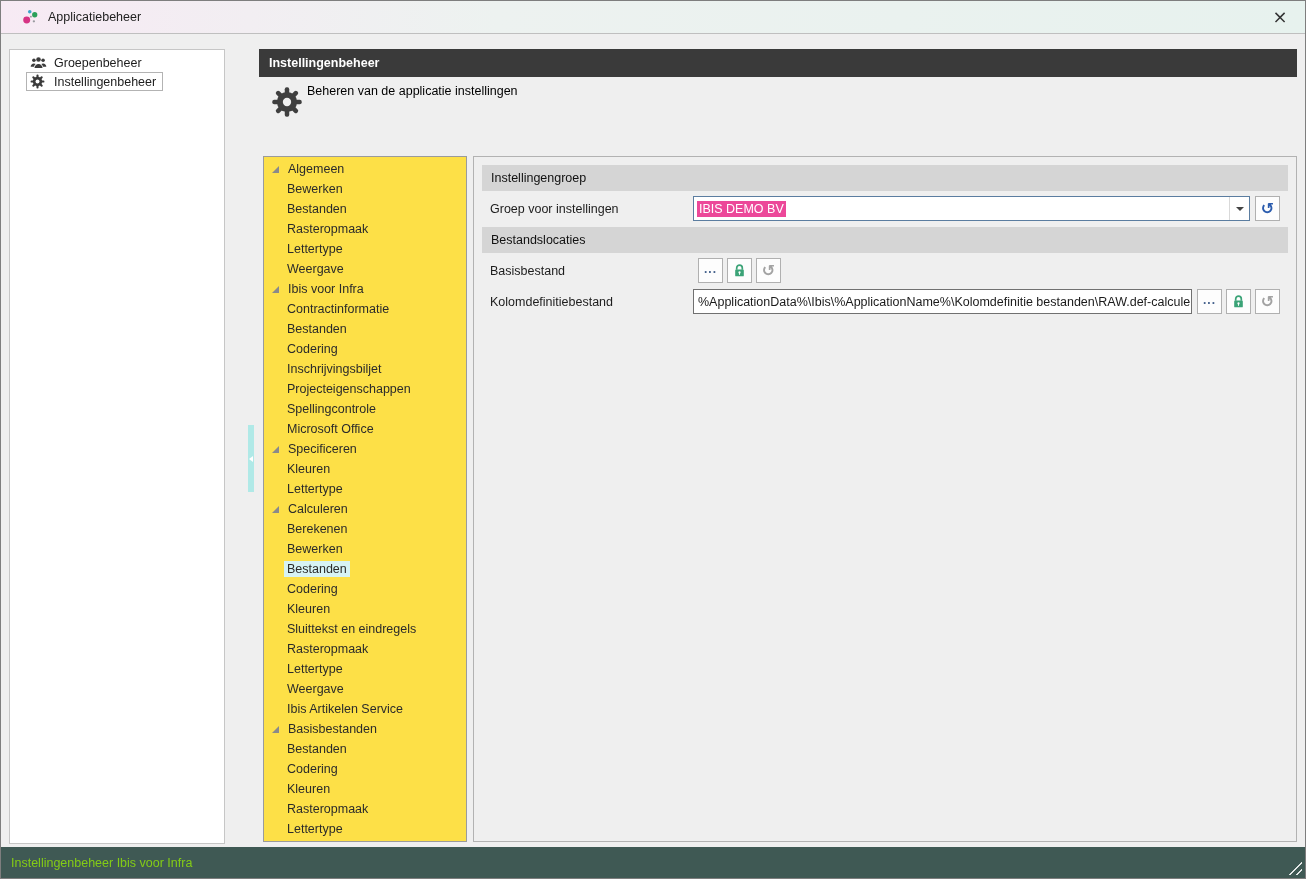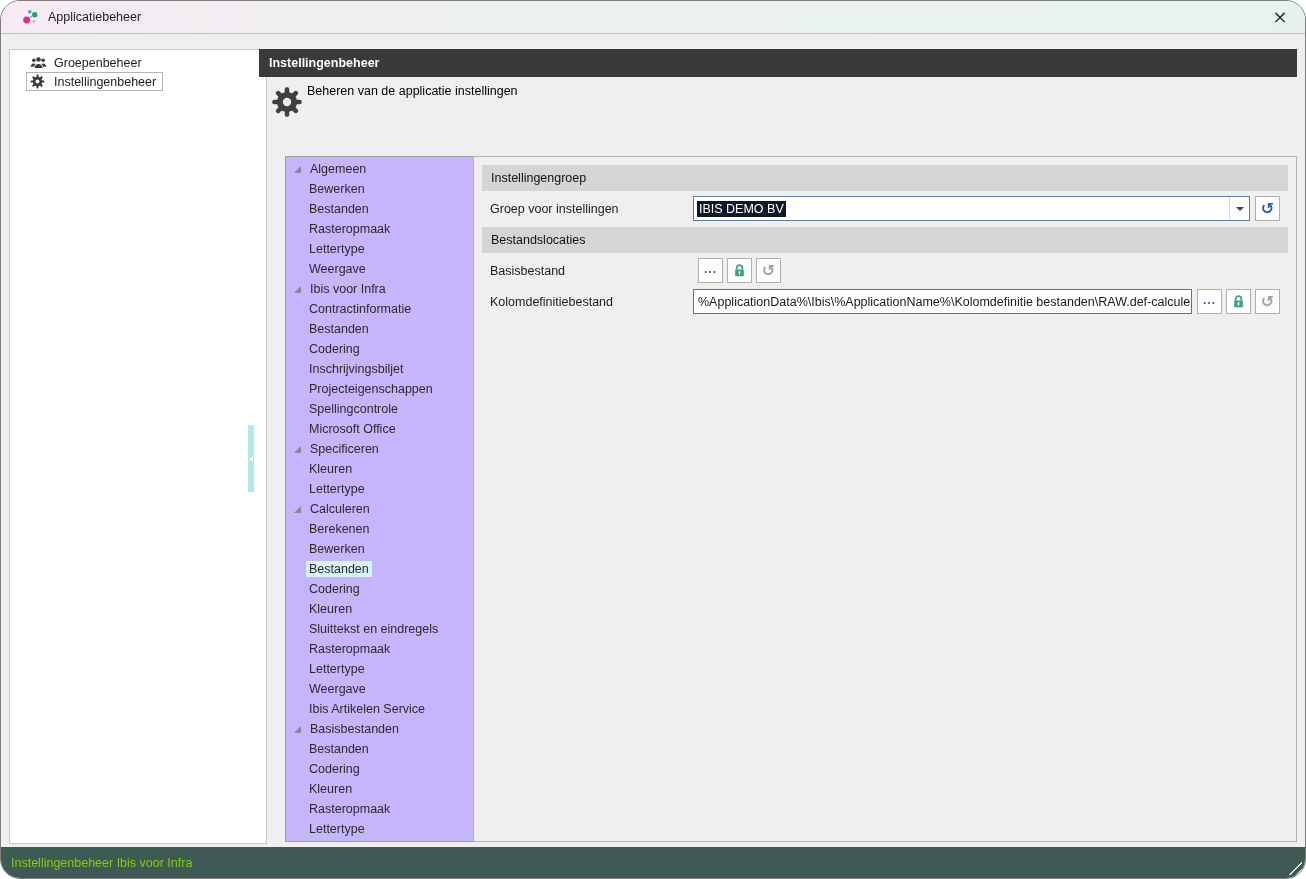--- a/index.html
+++ b/index.html
@@ -1,38 +1,38 @@
 <!DOCTYPE html>
 <html><head>
 <meta charset="utf-8">
 <style>
   html,body { margin:0; padding:0; background:#ffffff; }
   * { box-sizing:border-box; }
   .window {
     position:relative; width:1306px; height:879px;
     font-family:"Liberation Sans", sans-serif;
-    background:#efefef; border:1px solid #7e7e7e; border-radius:20px;
+    background:#efefef; border:1px solid #7e7e7e; border-radius:0;
     overflow:hidden; color:#1a1a1a;
   }
   
   .titlebar {
     height:33px; display:flex; align-items:center;
     padding:0 14px 0 20px;
     background:linear-gradient(90deg,#f7eaf4 0%, #edf2f0 38%, #e7f2ee 100%);
     border-bottom:1px solid #bfbfbf;
   }
   .app-icon { width:19px; height:19px; flex:0 0 auto; }
   .title-text { margin-left:8px; font-size:12.5px; color:#222; }
   .close-btn {
     margin-left:auto; font-size:18px; line-height:18px; color:#333;
     width:22px; text-align:center; cursor:default; font-family:"DejaVu Sans", sans-serif;
   }
   
   .sidebar {
-    position:absolute; left:8px; top:48px; width:258px; bottom:34px;
+    position:absolute; left:8px; top:48px; width:216px; bottom:34px;
     background:#ffffff; border:1px solid #c6c6c6; padding:3px 0 0 16px;
   }
   .side-item {
     display:inline-flex; align-items:center; height:19px;
     padding:0 6px 0 3px; border:1px solid transparent;
     font-size:12.5px; color:#1c1c1c; margin-bottom:0px;
   }
   .side-item.selected { border-color:#b3b3b3; background:#ffffff; }
   .side-icon { width:18px; height:16px; margin-right:6px; display:inline-flex; align-items:center; }
   .sidebar-col { display:flex; flex-direction:column; align-items:flex-start; }
@@ -53,21 +53,21 @@
     line-height:28px; padding-left:10px;
   }
   
   .intro { position:absolute; left:258px; top:76px; right:8px; height:76px; }
   .intro-gear { position:absolute; left:12px; top:9px; width:32px; height:32px; }
   .intro-title { position:absolute; left:48px; top:7px; font-weight:normal; font-size:12.5px; color:#000; }
   .intro-desc  { position:absolute; left:48px; top:31px; font-size:12.5px; color:#1a1a1a; }
   
   .tree-panel {
     position:absolute; left:262px; top:155px; width:204px; bottom:36px;
-    background:#c4b5fd; border:1px solid #9b9b9b; padding-top:2px; overflow:hidden;margin-left:22px;
+    background:#fde047; border:1px solid #9b9b9b; padding-top:2px; overflow:hidden;
   }
   .tree-item { height:20px; display:flex; align-items:center; font-size:12.5px; color:#2b2b2b; }
   .tree-item.root  { padding-left:8px; }
   .tree-item.child { padding-left:20px; }
   .expander {
     width:0; height:0; flex:0 0 auto;
     border-bottom:7px solid #8a8a8a; border-left:7px solid transparent;
     margin-right:6px;
   }
   .tree-label { padding:1px 3px; white-space:nowrap; }
@@ -82,21 +82,21 @@
     font-size:12.5px; color:#111; margin-bottom:5px;
   }
   .setting-row { display:flex; align-items:center; height:25px; margin:0 8px 6px 8px; }
   .row-label { width:203px; flex:0 0 auto; font-size:12.5px; color:#1c1c1c; }
   .combobox, .textbox {
     flex:1 1 auto; height:25px; background:#ffffff; border:1px solid #707070;
     display:flex; align-items:center; font-size:12.5px; overflow:hidden;
   }
   .combobox { border-color:#5b7da0; }
   .combo-value { margin-left:3px; padding:1px 2px; white-space:nowrap; }
-  .combo-value.selected-text { background:#0f172a; color:#ffffff;text-align:center; }
+  .combo-value.selected-text { background:#ec4899; color:#ffffff;text-align:center; }
   .combo-arrow-box {
     margin-left:auto; width:20px; height:100%; display:flex; align-items:center;
     justify-content:center; border-left:1px solid #d9d9d9;
   }
   .combo-arrow {
     width:0; height:0;
     border-left:4px solid transparent; border-right:4px solid transparent;
     border-top:4px solid #444444;
   }
   .textbox-value { margin-left:4px; white-space:nowrap; }

